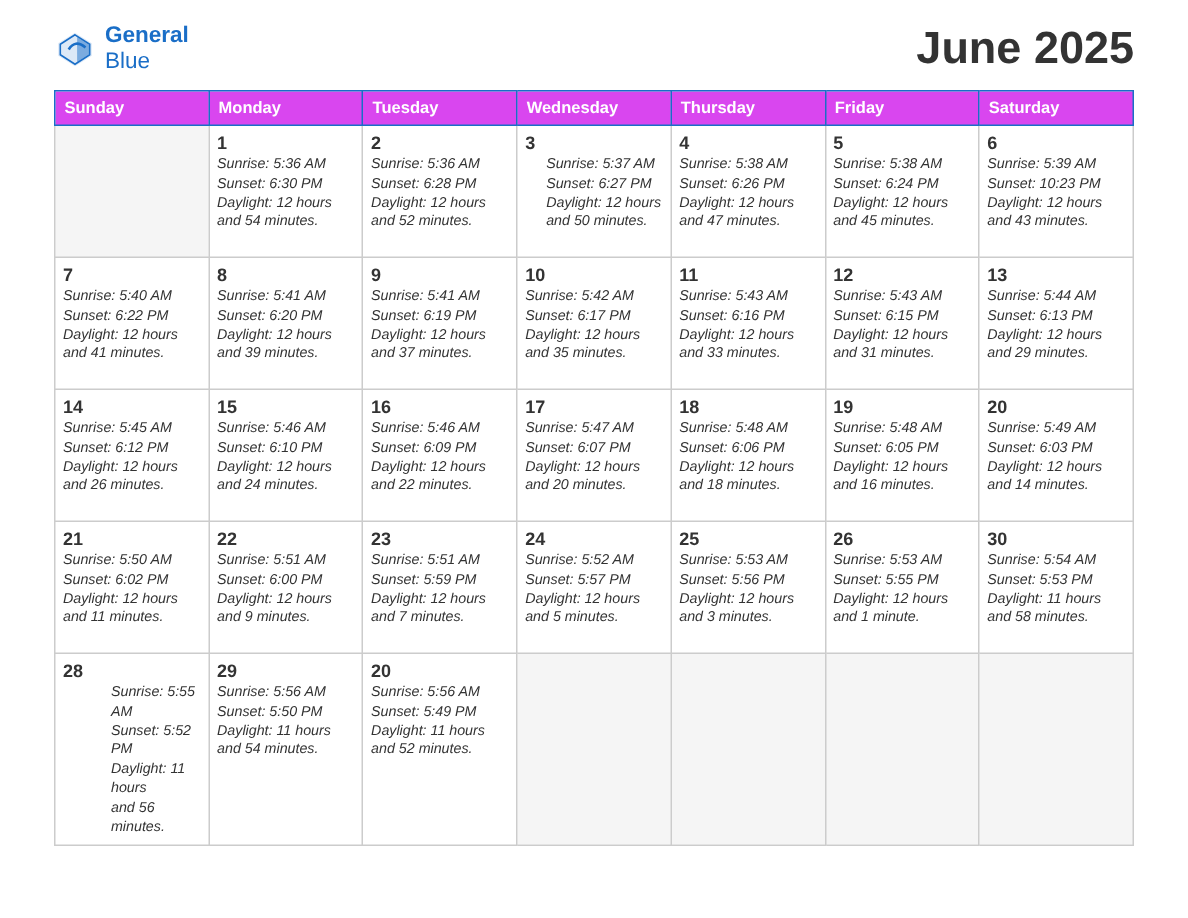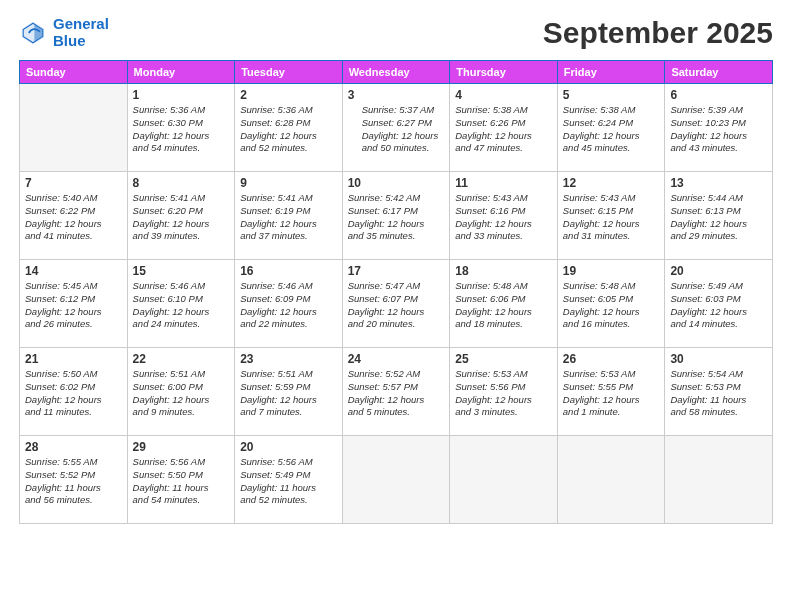--- a/index.html
+++ b/index.html
@@ -6,21 +6,21 @@
     body {
       width: 792px;
       height: 612px;
       font-family: Arial, sans-serif;
       background: #fff;
       overflow: hidden;
     }
     .page {
       width: 792px;
       height: 537px;
-      padding: 16px 19px;
+      padding: 16px 36px;
       display: flex;
       flex-direction: column;
     }
     .header {
       display: flex;
       justify-content: space-between;
       align-items: flex-start;
       margin-bottom: 10px;
     }
     .logo {
@@ -91,25 +91,25 @@
   <div class="header">
     <div class="logo">
       <svg class="logo-icon" viewBox="0 0 40 40">
         <polygon points="20,4 36,14 36,26 20,36 4,26 4,14" fill="#1a6ec7" opacity="0.15"></polygon>
         <polygon points="22,8 34,16 34,24 22,32" fill="#1a6ec7" opacity="0.5"></polygon>
         <polygon points="20,6 34,15 34,25 20,34 6,25 6,15" fill="none" stroke="#1a6ec7" stroke-width="1.5"></polygon>
         <path d="M14,20 Q20,10 30,18" fill="none" stroke="#1a6ec7" stroke-width="2.5"></path>
       </svg>
       <div>
         <div style="font-size:15px;font-weight:bold;color:#1a6ec7;line-height:1.1;">General</div>
-        <div style="font-size:15px;font-weight:bold;color:#1a6ec7;line-height:1.1;">Blue</div>
+        <div style="font-size:15px;font-weight:normal;color:#1a6ec7;line-height:1.1;">Blue</div>
       </div>
     </div>
     <div class="title-block">
-      <div class="month-title">September 2025</div>
+      <div class="month-title">June 2025</div>
     </div>
   </div>
 
   <table class="calendar">
     <thead>
       <tr>
         <th>Sunday</th>
         <th>Monday</th>
         <th>Tuesday</th>
         <th>Wednesday</th>
@@ -313,21 +313,21 @@
             <div class="day-num">30</div>
             <div class="day-info" style="white-space: pre-line;">Sunrise: 5:54 AM
 Sunset: 5:53 PM
 Daylight: 11 hours
 and 58 minutes.</div>
           </td>
         </tr>
         <tr>
           <td>
             <div class="day-num">28</div>
-            <div class="day-info" style="white-space: pre-line;">Sunrise: 5:55 AM
+            <div class="day-info" style="white-space: pre-line; margin-left: 32px;">Sunrise: 5:55 AM
 Sunset: 5:52 PM
 Daylight: 11 hours
 and 56 minutes.</div>
           </td>
           <td>
             <div class="day-num">29</div>
             <div class="day-info" style="white-space: pre-line;">Sunrise: 5:56 AM
 Sunset: 5:50 PM
 Daylight: 11 hours
 and 54 minutes.</div>

